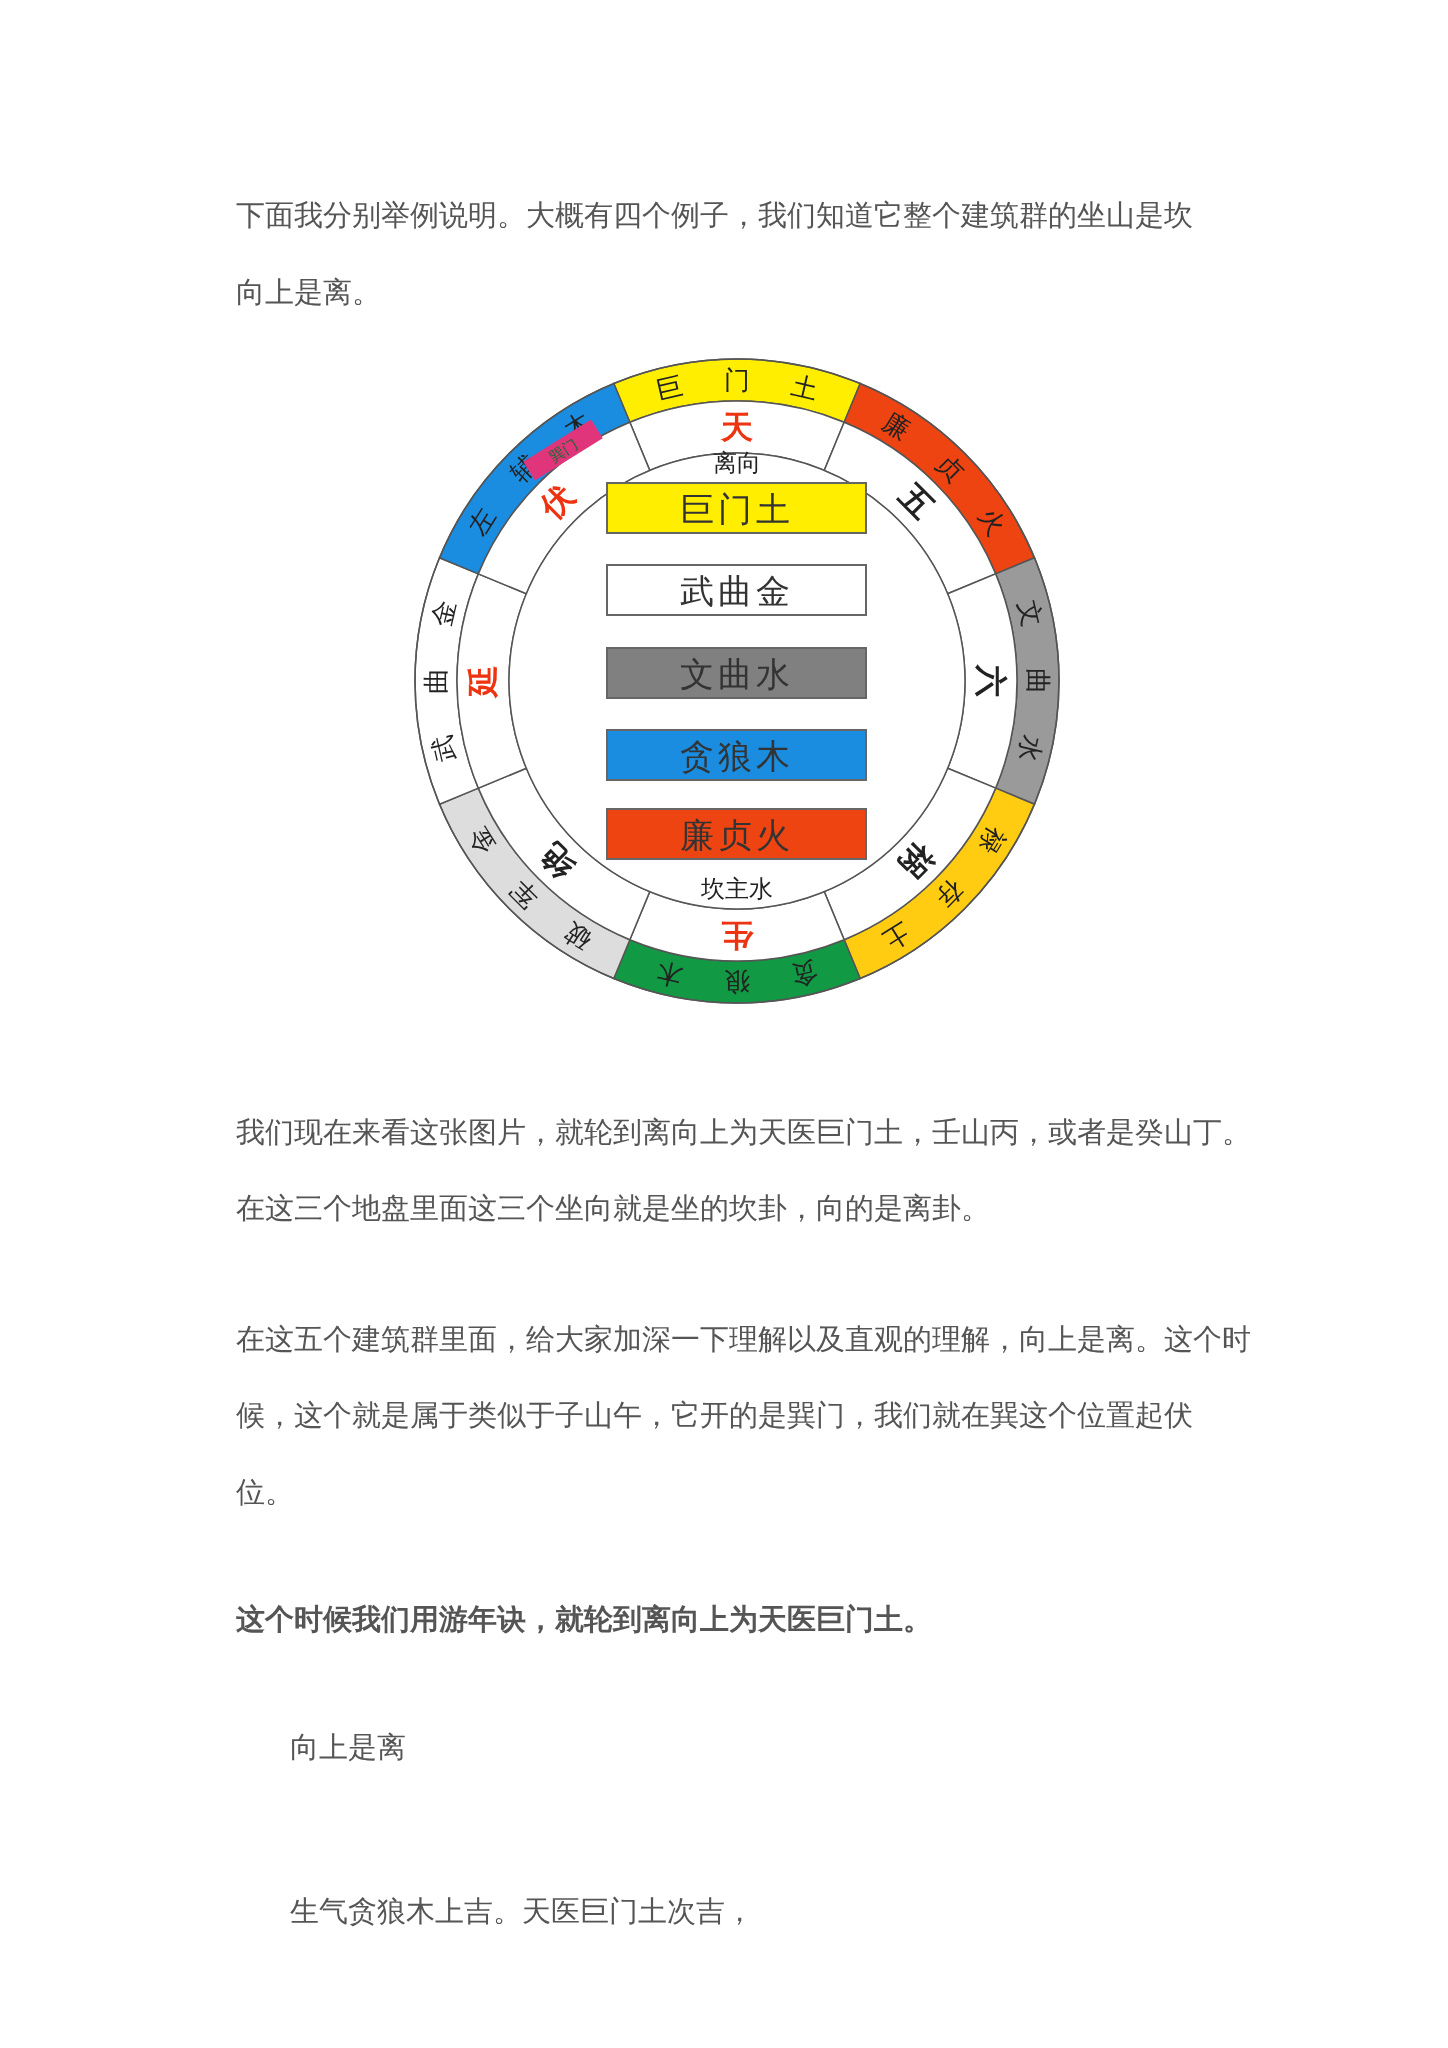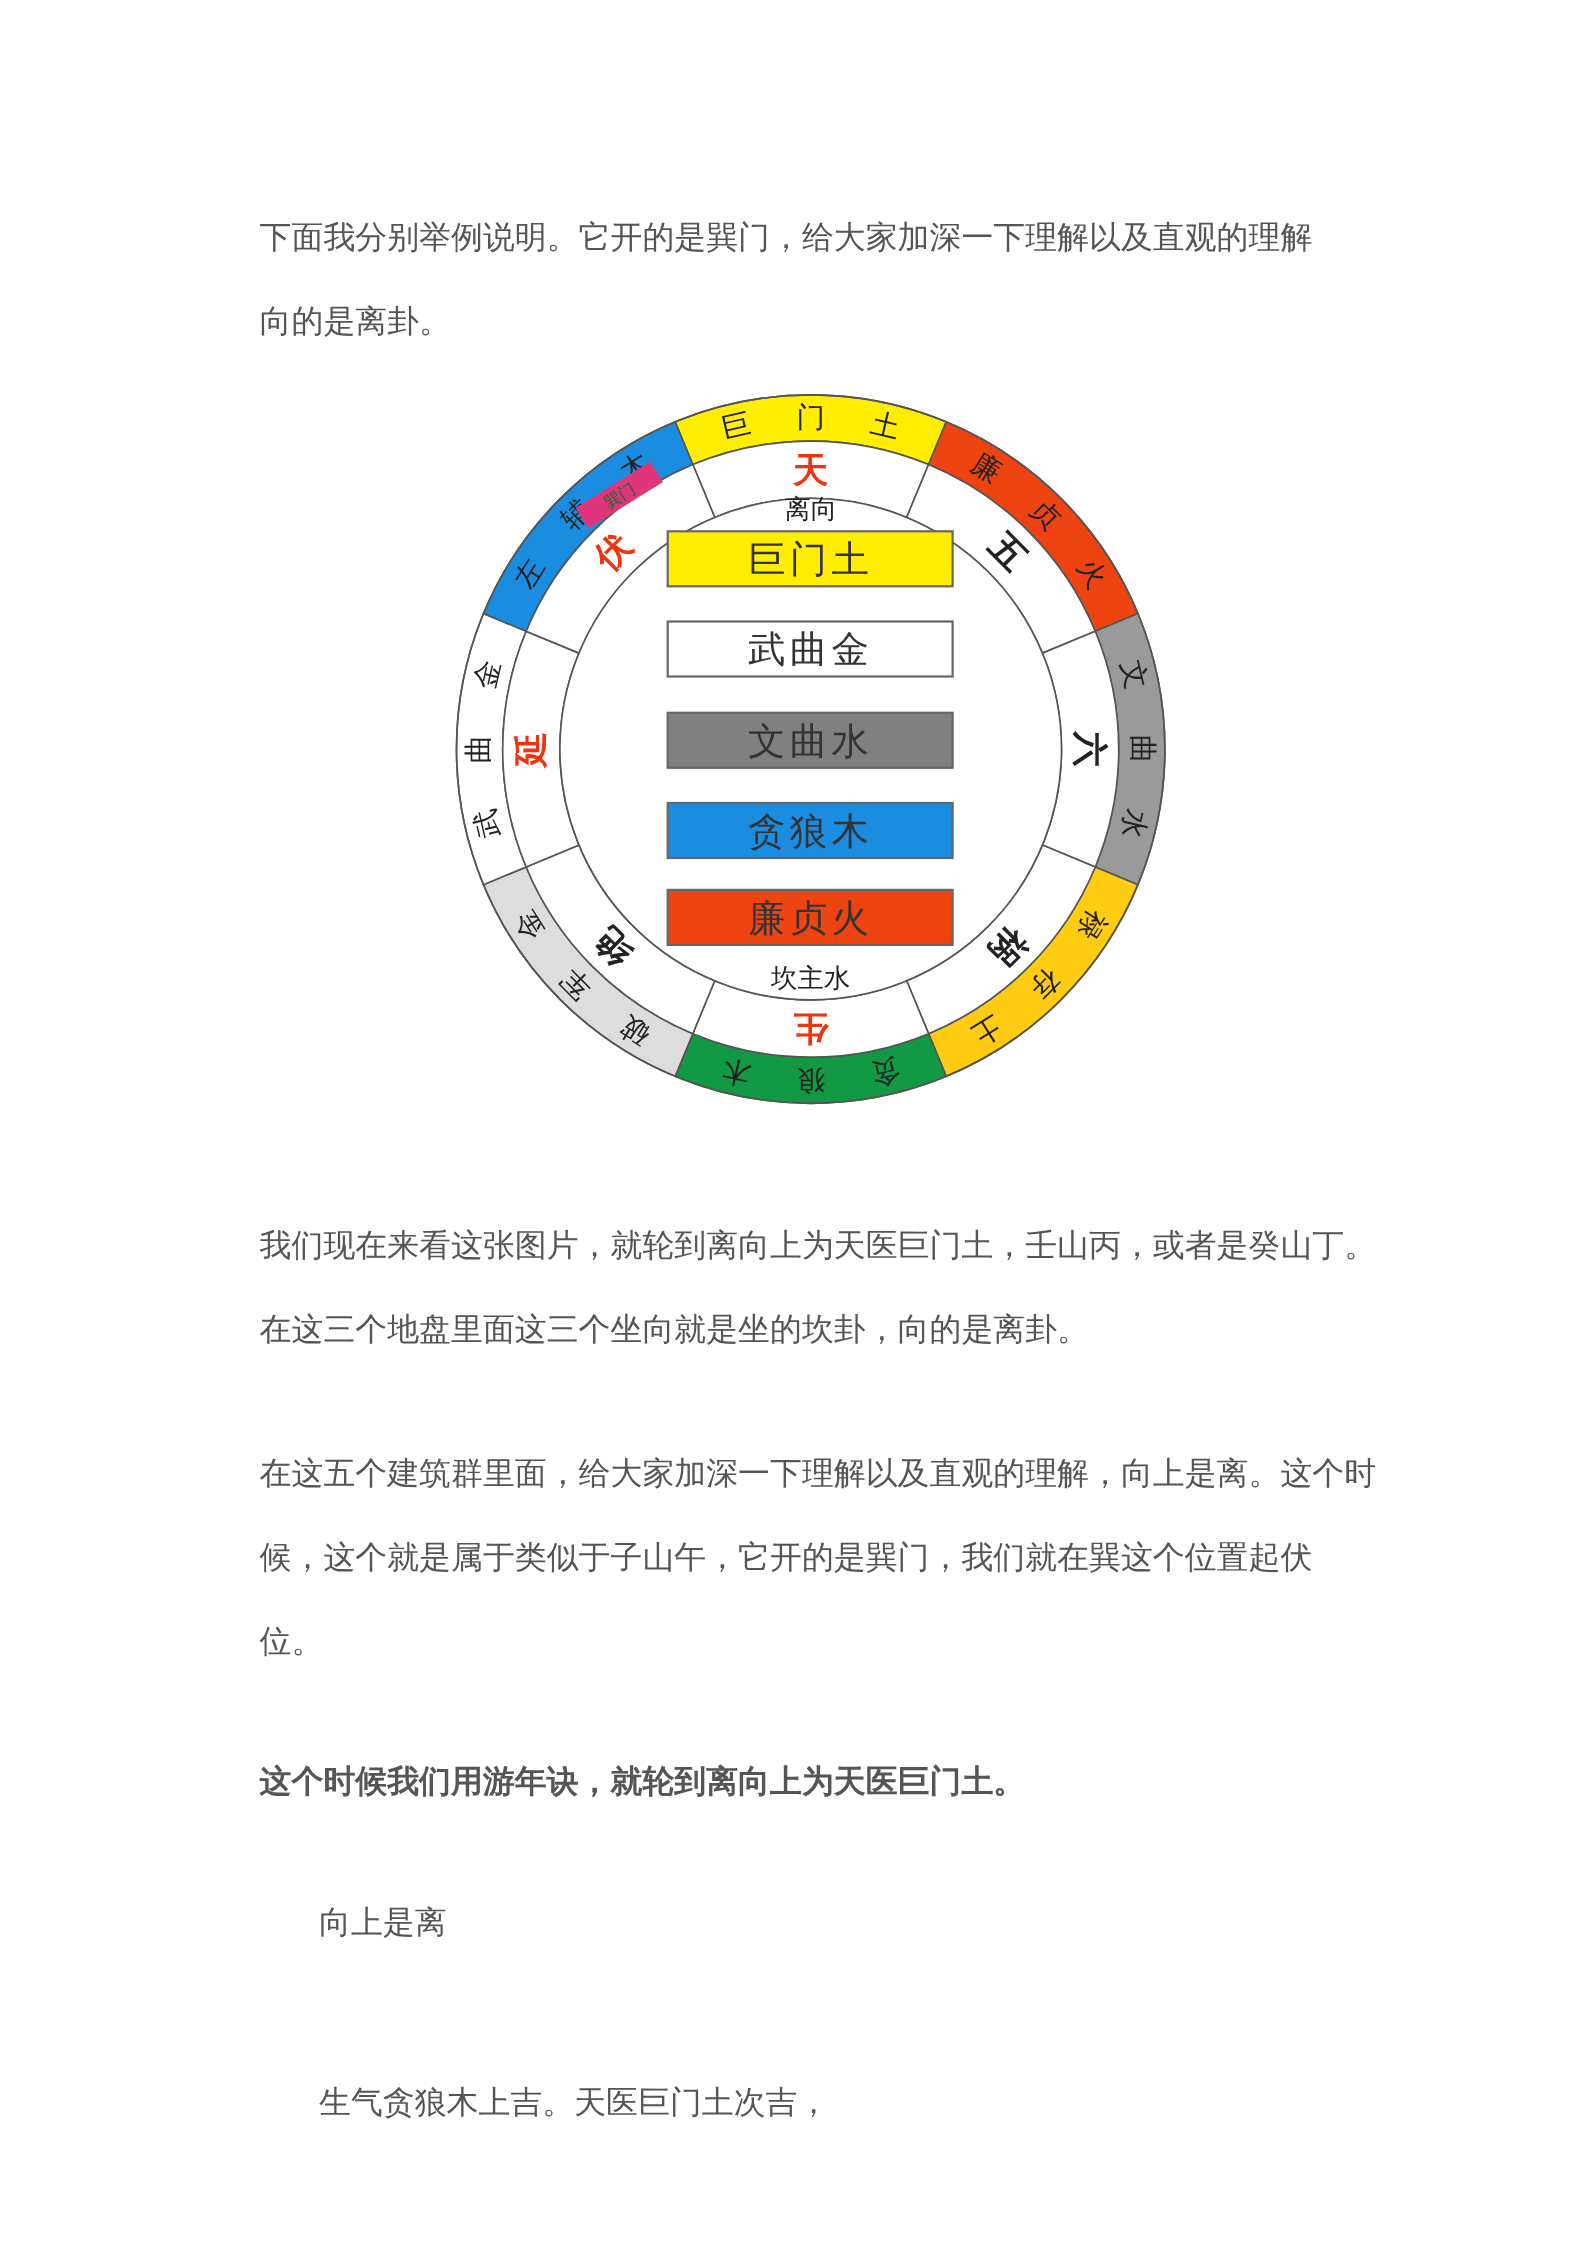--- a/index.html
+++ b/index.html
@@ -7,22 +7,22 @@
          font-family:"DejaVu Sans","Liberation Sans",sans-serif; color:#555555; }
   .line { position:absolute; left:236px; font-size:29px; line-height:40px; white-space:nowrap; letter-spacing:0px; color:#555555; }
   .indent { left:290px; }
   #diagram { position:absolute; left:411px; top:355px; width:652px; height:652px; }
   #diagram svg { width:652px; height:652px; display:block; }
   .dtext { font-family:"DejaVu Sans","Liberation Sans",sans-serif; }
 </style>
 </head>
 <body>
 
-<div class="line" style="top:195px;">下面我分别举例说明。它开的是巽门，给大家加深一下理解以及直观的理解</div>
-<div class="line" style="top:272px;">向的是离卦。</div>
+<div class="line" style="top:195px;">下面我分别举例说明。大概有四个例子，我们知道它整个建筑群的坐山是坎</div>
+<div class="line" style="top:272px;">向上是离。</div>
 
 <div id="diagram">
   <svg id="diagram-svg" viewBox="0 0 652 652" xmlns="http://www.w3.org/2000/svg">
       <g>
         <path d="M202.77593477844113,28.51079053136567 A322,322 0 0 1 449.22406522155893,28.51079053136567 L433.15136106222513,67.31373089683973 A280,280 0 0 0 218.84863893777487,67.31373089683973 Z" fill="#ffee00" stroke="#555" stroke-width="1.5"></path>
         <path d="M218.84863893777487,67.31373089683973 A280,280 0 0 1 433.15136106222513,67.31373089683973 L413.25182257924047,115.35546658742663 A228,228 0 0 0 238.74817742075953,115.35546658742663 Z" fill="#ffffff" stroke="#555" stroke-width="1.5"></path>
         <text x="258.2897326424967" y="32.71461049964421" text-anchor="middle" dominant-baseline="central" font-size="26" fill="#222" class="dtext" transform="rotate(-13 258.2897326424967 32.71461049964421)">巨</text>
         <text x="326" y="25" text-anchor="middle" dominant-baseline="central" font-size="26" fill="#222" class="dtext" transform="rotate(0 326 25)">门</text>
         <text x="393.7102673575033" y="32.71461049964421" text-anchor="middle" dominant-baseline="central" font-size="26" fill="#222" class="dtext" transform="rotate(13 393.7102673575033 32.71461049964421)">土</text>
         <text x="326" y="72" text-anchor="middle" dominant-baseline="central" font-size="32" font-weight="bold" fill="#ee3311" class="dtext" transform="rotate(0 326 72)">天</text>

